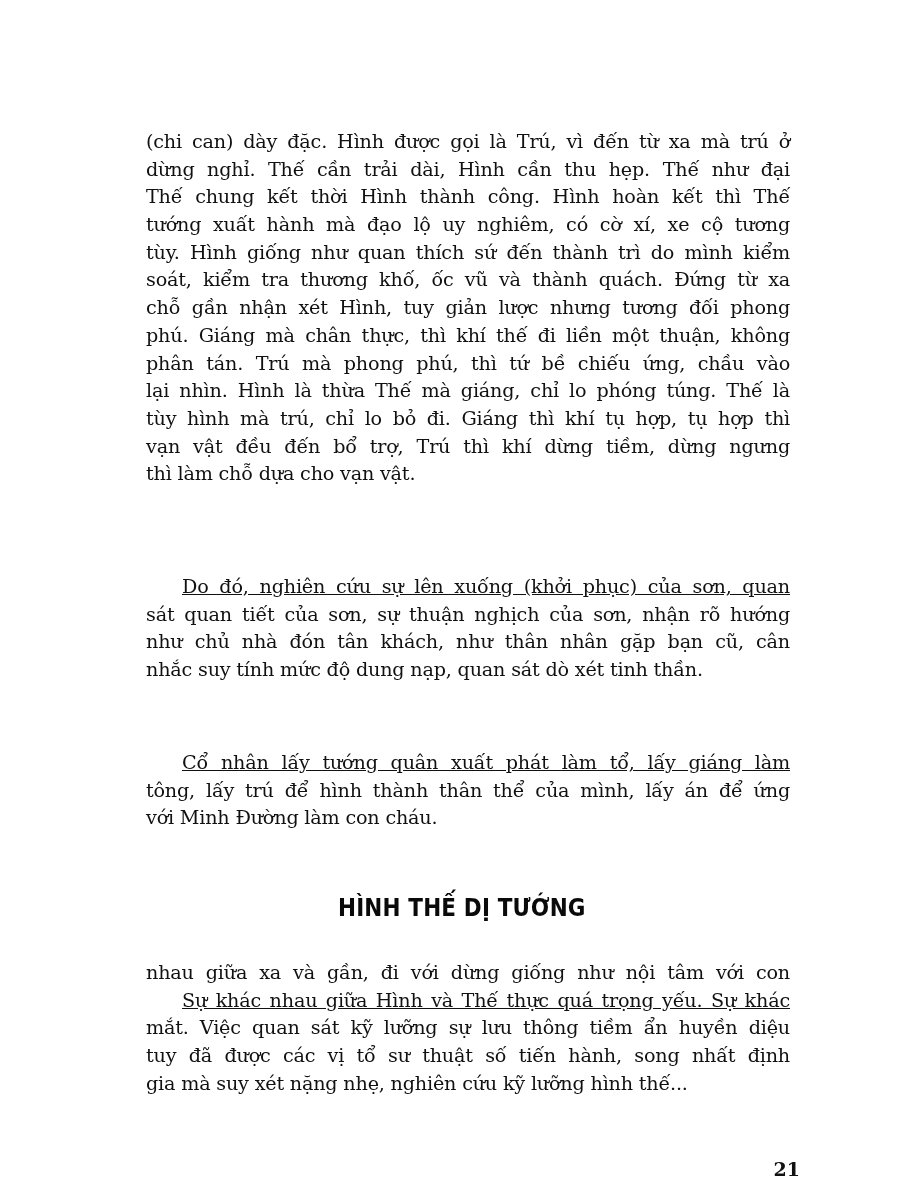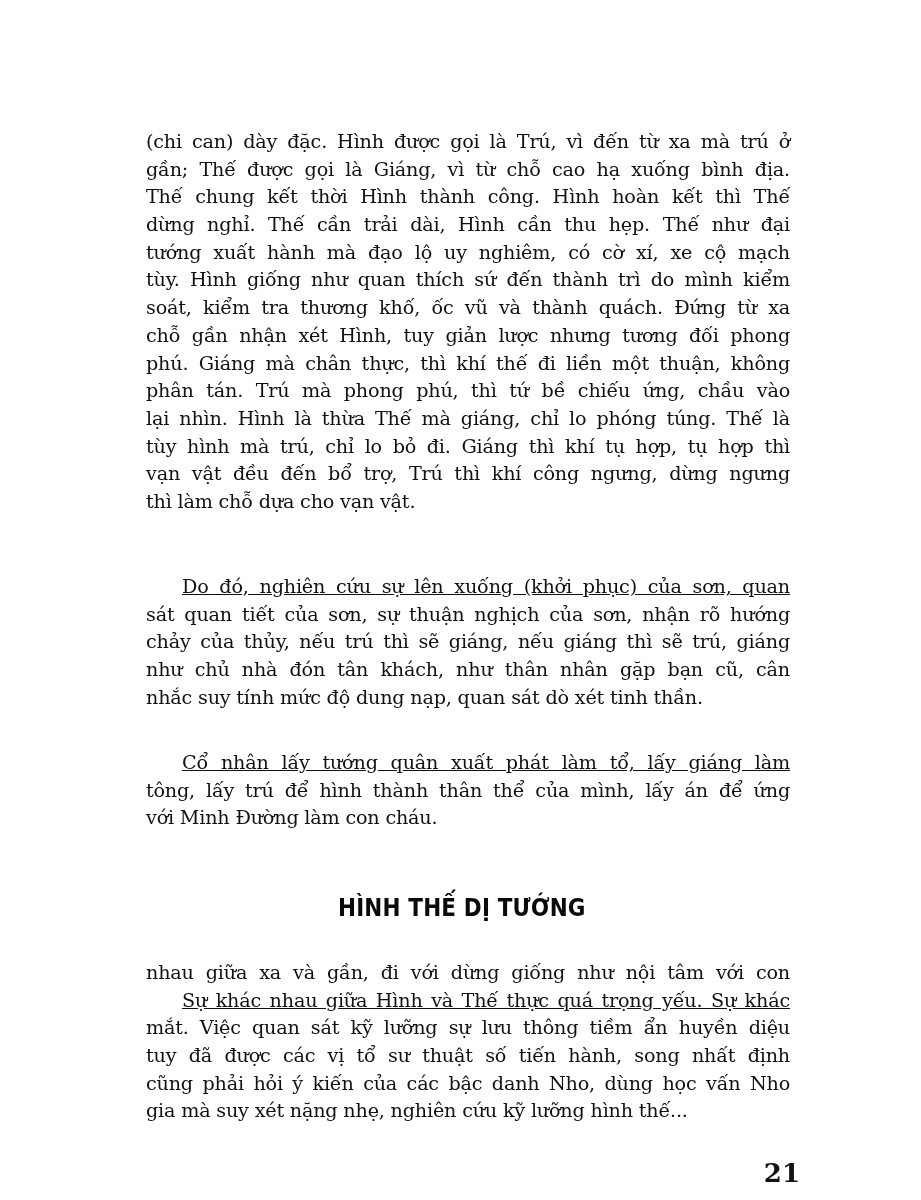--- a/index.html
+++ b/index.html
@@ -62,66 +62,63 @@
       color: #0a0a0a;
     }
     .page-number {
       position: absolute;
       left: 760px;
       top: 1158px;
       width: 40px;
       text-align: right;
       font-family: "DejaVu Serif", "Liberation Serif", serif;
       font-weight: bold;
-      font-size: 26px;
+      font-size: 19px;
       color: #111111;
     }
   </style>
 </head>
 <body>
 
 <div class="page">
 
   <div class="text-block" id="block1">
     <span class="line">(chi can) dày đặc. Hình được gọi là Trú, vì đến từ xa mà trú ở</span>
-    <span class="line">gần; Thế được gọi là Giáng, vì từ chỗ cao hạ xuống bình địa.</span>
+    <span class="line">dừng nghỉ. Thế cần trải dài, Hình cần thu hẹp. Thế như đại</span>
     <span class="line">Thế chung kết thời Hình thành công. Hình hoàn kết thì Thế</span>
-    <span class="line">dừng nghỉ. Thế cần trải dài, Hình cần thu hẹp. Thế như đại</span>
-    <span class="line">tướng xuất hành mà đạo lộ uy nghiêm, có cờ xí, xe cộ mạch</span>
+    <span class="line">tướng xuất hành mà đạo lộ uy nghiêm, có cờ xí, xe cộ tương</span>
     <span class="line">tùy. Hình giống như quan thích sứ đến thành trì do mình kiểm</span>
     <span class="line">soát, kiểm tra thương khố, ốc vũ và thành quách. Đứng từ xa</span>
     <span class="line">chỗ gần nhận xét Hình, tuy giản lược nhưng tương đối phong</span>
     <span class="line">phú. Giáng mà chân thực, thì khí thế đi liền một thuận, không</span>
     <span class="line">phân tán. Trú mà phong phú, thì tứ bề chiếu ứng, chầu vào</span>
     <span class="line">lại nhìn. Hình là thừa Thế mà giáng, chỉ lo phóng túng. Thế là</span>
     <span class="line">tùy hình mà trú, chỉ lo bỏ đi. Giáng thì khí tụ hợp, tụ hợp thì</span>
-    <span class="line">vạn vật đều đến bổ trợ, Trú thì khí công ngưng, dừng ngưng</span>
+    <span class="line">vạn vật đều đến bổ trợ, Trú thì khí dừng tiềm, dừng ngưng</span>
     <span class="line last">thì làm chỗ dựa cho vạn vật.</span>
   </div>
 
   <div class="text-block" id="block2">
     <span class="line indent">Do đó, nghiên cứu sự lên xuống (khởi phục) của sơn, quan</span>
     <span class="line">sát quan tiết của sơn, sự thuận nghịch của sơn, nhận rõ hướng</span>
-    <span class="line">chảy của thủy, nếu trú thì sẽ giáng, nếu giáng thì sẽ trú, giáng</span>
     <span class="line">như chủ nhà đón tân khách, như thân nhân gặp bạn cũ, cân</span>
     <span class="line last">nhắc suy tính mức độ dung nạp, quan sát dò xét tinh thần.</span>
   </div>
 
   <div class="text-block" id="block3">
     <span class="line indent">Cổ nhân lấy tướng quân xuất phát làm tổ, lấy giáng làm</span>
     <span class="line">tông, lấy trú để hình thành thân thể của mình, lấy án để ứng</span>
     <span class="line last">với Minh Đường làm con cháu.</span>
   </div>
 
   <div class="section-title">HÌNH THẾ DỊ TƯỚNG</div>
 
   <div class="text-block" id="block4">
     <span class="line">nhau giữa xa và gần, đi với dừng giống như nội tâm với con</span>
     <span class="line indent">Sự khác nhau giữa Hình và Thế thực quá trọng yếu. Sự khác</span>
     <span class="line">mắt. Việc quan sát kỹ lưỡng sự lưu thông tiềm ẩn huyền diệu</span>
     <span class="line">tuy đã được các vị tổ sư thuật số tiến hành, song nhất định</span>
-    <span class="line">cũng phải hỏi ý kiến của các bậc danh Nho, dùng học vấn Nho</span>
     <span class="line last">gia mà suy xét nặng nhẹ, nghiên cứu kỹ lưỡng hình thế...</span>
   </div>
 
   <div class="page-number">21</div>
 
 </div>
 
 </body></html>

